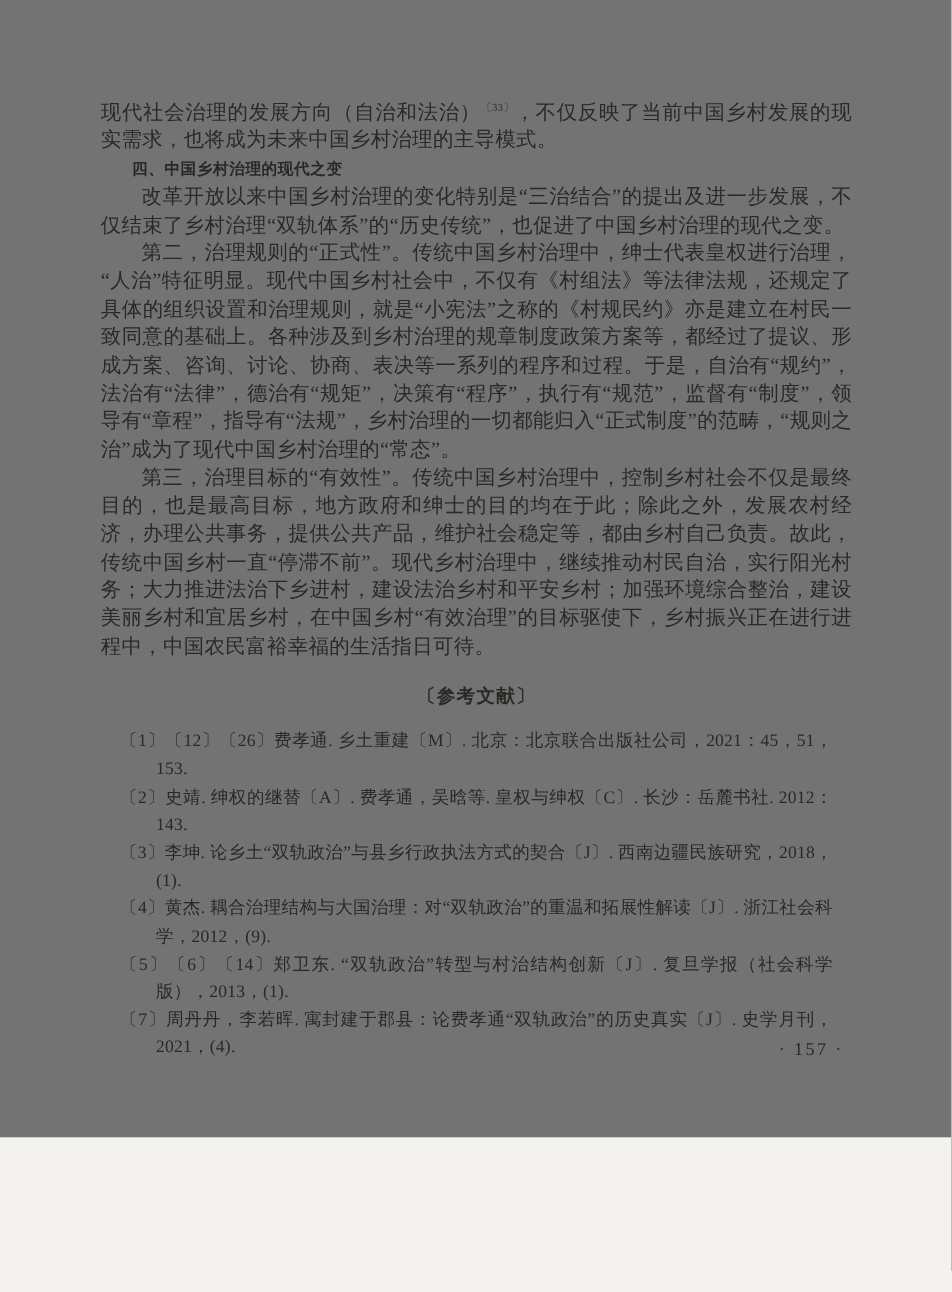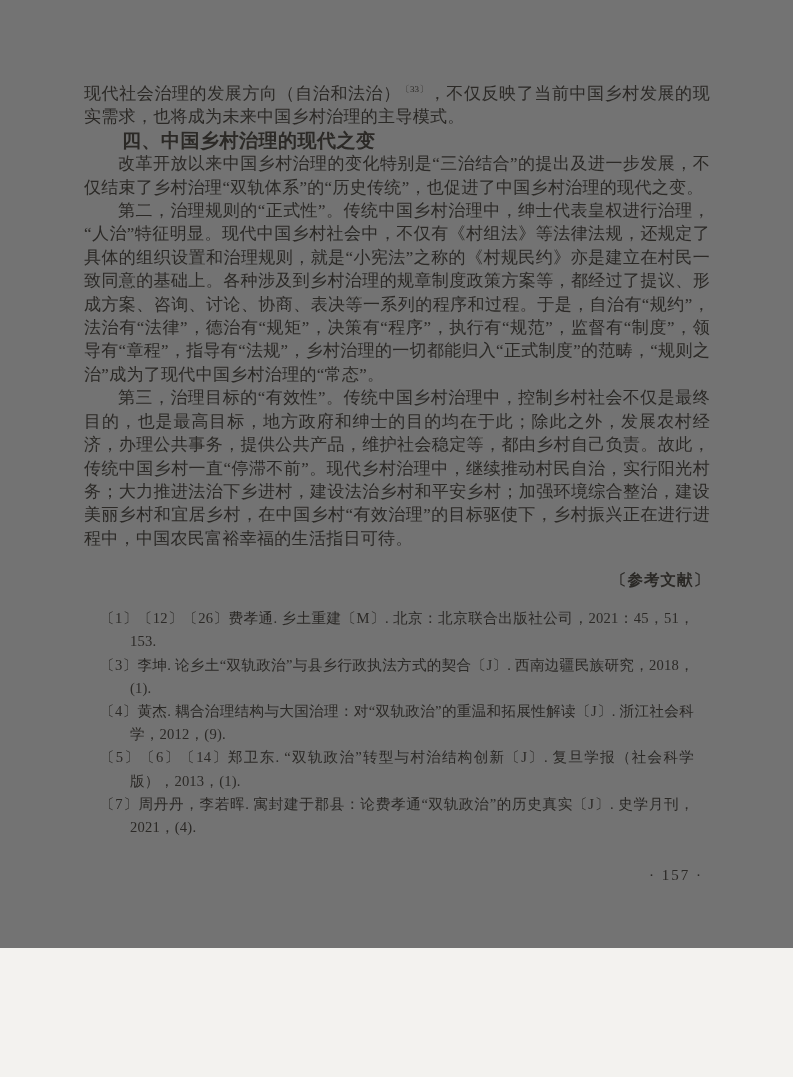--- a/index.html
+++ b/index.html
@@ -30,38 +30,38 @@
     text-justify: inter-ideograph;
     text-indent: 2em;
     letter-spacing: 0.3px;
   }
   .body-par.no-indent {
     text-indent: 0;
   }
   .section-heading {
     margin: 0;
     font-family: "Liberation Sans", "DejaVu Sans", sans-serif;
-    font-size: 19px;
+    font-size: 13px;
     font-weight: 700;
     line-height: 23.4px;
     text-indent: 2em;
     letter-spacing: 0.5px;
   }
   sup.cite {
     font-size: 9px;
     line-height: 0;
     vertical-align: super;
     letter-spacing: 0;
   }
   .refs-heading {
     margin: 20px 0 5px 0;
     font-family: "Liberation Sans", "DejaVu Sans", sans-serif;
     font-size: 15.5px;
     font-weight: 700;
-    text-align: right;
+    text-align: center;
     letter-spacing: 1px;
   }
   .refs {
     margin: 16px;
   }
   .ref {
     margin: 0;
     font-size: 14.6px;
     line-height: 23.2px;
     text-align: justify;
@@ -90,20 +90,21 @@
     <h2 class="section-heading">四、中国乡村治理的现代之变</h2>
 
     <p class="body-par">改革开放以来中国乡村治理的变化特别是“三治结合”的提出及进一步发展，不仅结束了乡村治理“双轨体系”的“历史传统”，也促进了中国乡村治理的现代之变。</p>
     <p class="body-par">第二，治理规则的“正式性”。传统中国乡村治理中，绅士代表皇权进行治理，“人治”特征明显。现代中国乡村社会中，不仅有《村组法》等法律法规，还规定了具体的组织设置和治理规则，就是“小宪法”之称的《村规民约》亦是建立在村民一致同意的基础上。各种涉及到乡村治理的规章制度政策方案等，都经过了提议、形成方案、咨询、讨论、协商、表决等一系列的程序和过程。于是，自治有“规约”，法治有“法律”，德治有“规矩”，决策有“程序”，执行有“规范”，监督有“制度”，领导有“章程”，指导有“法规”，乡村治理的一切都能归入“正式制度”的范畴，“规则之治”成为了现代中国乡村治理的“常态”。</p>
     <p class="body-par">第三，治理目标的“有效性”。传统中国乡村治理中，控制乡村社会不仅是最终目的，也是最高目标，地方政府和绅士的目的均在于此；除此之外，发展农村经济，办理公共事务，提供公共产品，维护社会稳定等，都由乡村自己负责。故此，传统中国乡村一直“停滞不前”。现代乡村治理中，继续推动村民自治，实行阳光村务；大力推进法治下乡进村，建设法治乡村和平安乡村；加强环境综合整治，建设美丽乡村和宜居乡村，在中国乡村“有效治理”的目标驱使下，乡村振兴正在进行进程中，中国农民富裕幸福的生活指日可待。</p>
 
     <h3 class="refs-heading">〔参考文献〕</h3>
 
     <div class="refs">
       <p class="ref">〔1〕〔12〕〔26〕费孝通. 乡土重建〔M〕. 北京：北京联合出版社公司，2021：45，51，153.</p>
+      <p class="ref">〔2〕史靖. 绅权的继替〔A〕. 费孝通，吴晗等. 皇权与绅权〔C〕. 长沙：岳麓书社. 2012：143.</p>
       <p class="ref">〔3〕李坤. 论乡土“双轨政治”与县乡行政执法方式的契合〔J〕. 西南边疆民族研究，2018，(1).</p>
       <p class="ref">〔4〕黄杰. 耦合治理结构与大国治理：对“双轨政治”的重温和拓展性解读〔J〕. 浙江社会科学，2012，(9).</p>
       <p class="ref">〔5〕〔6〕〔14〕郑卫东. “双轨政治”转型与村治结构创新〔J〕. 复旦学报（社会科学版），2013，(1).</p>
       <p class="ref">〔7〕周丹丹，李若晖. 寓封建于郡县：论费孝通“双轨政治”的历史真实〔J〕. 史学月刊，2021，(4).</p>
     </div>
   </div>
 
   <div class="page-number">· 157 ·</div>
 </div>
 

